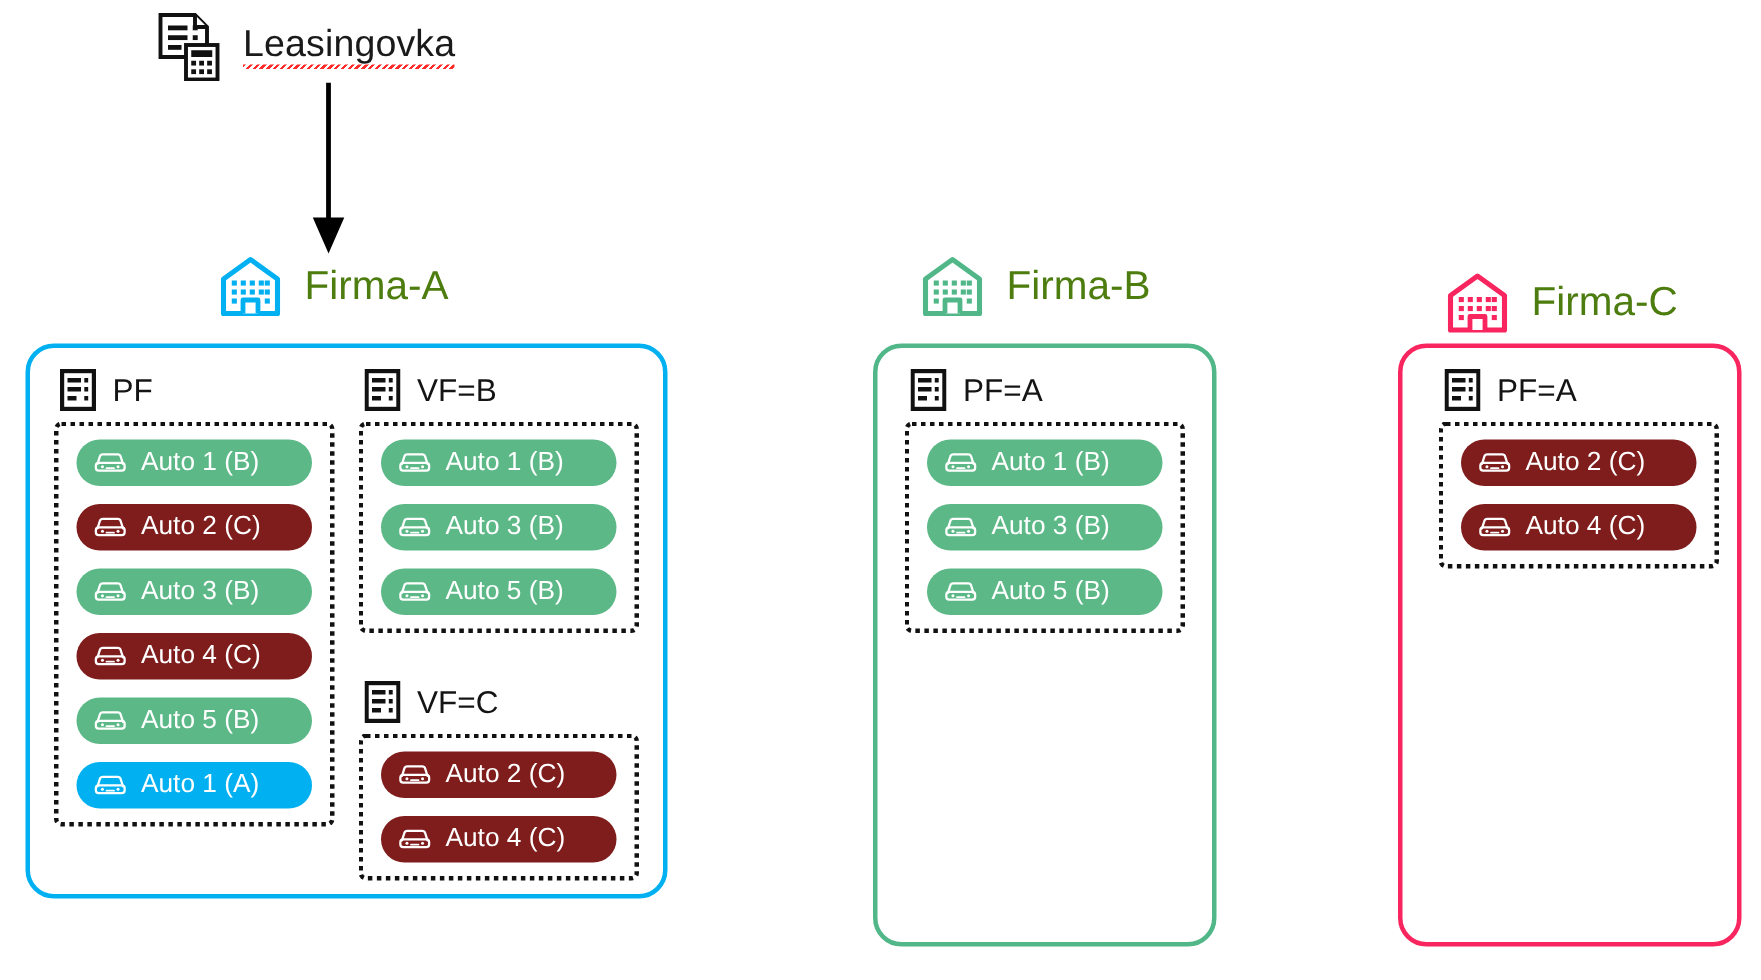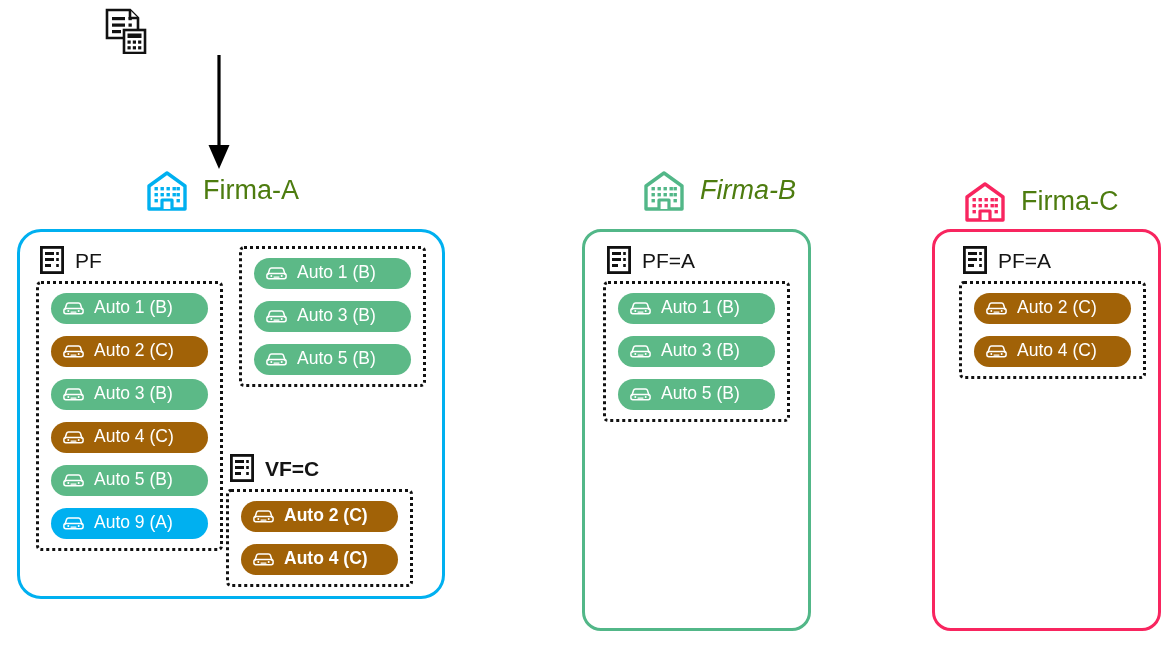--- a/index.html
+++ b/index.html
@@ -33,31 +33,31 @@
 
   
   #flow-arrow{left:196px;top:55px;width:46px;height:115px;}
 
   
   .company-header{display:flex;align-items:center;gap:14px;}
   .company-header .bldg{width:44px;height:44px;display:block;}
   .company-name{font-size:27px;color:#4d7c0f;line-height:1;white-space:nowrap;}
 
   #header-a{left:145px;top:168px;}
-  #header-b{left:642px;top:168px;font-style:italic;}
+  #header-b{left:613px;top:168px;}
   #header-c{left:963px;top:168px;margin-top:11px;}
 
   
   .company-panel{
     border:3px solid #000;
     border-radius:19px;
     background:#fff;
     box-sizing:border-box;
   }
-  #panel-a{left:17px;top:229px;width:428px;height:370px;border-color:#00b0f0;border-radius:24px;}
+  #panel-a{left:17px;top:229px;width:428px;height:370px;border-color:#00b0f0;}
   #panel-b{left:582px;top:229px;width:229px;height:402px;border-color:#52b788;}
   #panel-c{left:932px;top:229px;width:229px;height:402px;border-color:#f8255f;}
 
   
   .group{position:absolute;}
   .group-head{display:flex;align-items:center;gap:11px;margin-bottom:7px;padding-left:4px;}
   .group-head .doc-icon{width:24px;height:28px;display:block;}
   .group-title{font-size:21px;color:#141414;line-height:1;white-space:nowrap;}
 
   .dotted-box{
@@ -79,27 +79,27 @@
     box-sizing:border-box;
     color:#ffffff;
     font-size:17.5px;
     white-space:nowrap;
     width:157px;
   }
   .pill .car{width:23px;height:16px;display:block;flex:none;}
   .pill-label{line-height:1;}
 
   .c-green{background:#5cb987;}
-  .c-pink{background:#a16207;text-align:center;}
+  .c-pink{background:#7f1d1d;text-align:center;}
   .c-blue{background:#00b0f0;}
 
   
   #group-a-pf{left:16px;top:14px;}
   #group-a-vfb{left:219px;top:14px;}
-  #group-a-vfc{left:206px;top:222px;font-weight:bold;}
+  #group-a-vfc{left:219px;top:222px;}
   
   #group-b-pf{left:18px;top:14px;}
   #group-c-pf{left:24px;top:14px;}
 </style>
 </head>
 <body>
 
 <div class="abs" id="source-node">
   <span>
     <svg class="doc-calc-icon" viewBox="0 0 44 46" fill="none">
@@ -114,20 +114,21 @@
       <rect x="20" y="22" width="21" height="23" stroke="#111" stroke-width="2.6" fill="#fff"></rect>
       <rect x="23.5" y="25.5" width="14" height="4.5" fill="#111"></rect>
       <rect x="23.5" y="32.5" width="3.2" height="3.2" fill="#111"></rect>
       <rect x="28.8" y="32.5" width="3.2" height="3.2" fill="#111"></rect>
       <rect x="34.1" y="32.5" width="3.2" height="3.2" fill="#111"></rect>
       <rect x="23.5" y="38.2" width="3.2" height="3.2" fill="#111"></rect>
       <rect x="28.8" y="38.2" width="3.2" height="3.2" fill="#111"></rect>
       <rect x="34.1" y="38.2" width="3.2" height="3.2" fill="#111"></rect>
     </svg>
   </span>
+  <span id="source-label" class="squiggle">Leasingovka</span>
 </div>
 
 <div class="abs" id="flow-arrow">
   <svg width="46" height="115" viewBox="0 0 46 115">
     <line x1="23" y1="0" x2="23" y2="94" stroke="#000" stroke-width="3.2"></line>
     <polygon points="23,114 12.5,90 33.5,90" fill="#000"></polygon>
   </svg>
 </div>
 
 <div class="abs company-header" id="header-a">
@@ -283,26 +284,40 @@
       <div class="pill c-blue">
         <span class="car">
           <svg viewBox="0 0 23 16" fill="none">
             <path d="M3 9.2 L4.6 4.3 C4.9 3.4 5.6 2.9 6.5 2.9 H16.5 C17.4 2.9 18.1 3.4 18.4 4.3 L20 9.2" stroke="#fff" stroke-width="1.5" stroke-linecap="round" stroke-linejoin="round"></path>
             <rect x="1.9" y="8.6" width="19.2" height="5.1" rx="1.9" stroke="#fff" stroke-width="1.5"></rect>
             <circle cx="6.3" cy="11.1" r="1" fill="#fff"></circle>
               <circle cx="16.7" cy="11.1" r="1" fill="#fff"></circle>
             <path d="M9 12.1 H14" stroke="#fff" stroke-width="1.2" stroke-linecap="round"></path>
           </svg>
         </span>
-        <span class="pill-label">Auto 9 (A)</span>
+        <span class="pill-label">Auto 1 (A)</span>
       </div>
     </div>
   </div>
 
   <div class="group" id="group-a-vfb">
+    <div class="group-head">
+      <span>
+        <svg class="doc-icon" viewBox="0 0 24 28">
+          <rect x="1.4" y="1.4" width="21.2" height="25.2" fill="#fff" stroke="#111" stroke-width="2.8"></rect>
+          <rect x="5" y="6" width="9" height="3" fill="#111"></rect>
+          <rect x="5" y="12" width="9" height="3" fill="#111"></rect>
+          <rect x="5" y="18" width="6" height="3" fill="#111"></rect>
+          <rect x="16.2" y="6" width="2.6" height="3" fill="#111"></rect>
+          <rect x="16.2" y="12" width="2.6" height="3" fill="#111"></rect>
+          <rect x="16.2" y="18" width="2.6" height="3" fill="#111"></rect>
+        </svg>
+      </span>
+      <span class="group-title">VF=B</span>
+    </div>
     <div class="dotted-box">
       <div class="pill c-green">
         <span class="car">
           <svg viewBox="0 0 23 16" fill="none">
             <path d="M3 9.2 L4.6 4.3 C4.9 3.4 5.6 2.9 6.5 2.9 H16.5 C17.4 2.9 18.1 3.4 18.4 4.3 L20 9.2" stroke="#fff" stroke-width="1.5" stroke-linecap="round" stroke-linejoin="round"></path>
             <rect x="1.9" y="8.6" width="19.2" height="5.1" rx="1.9" stroke="#fff" stroke-width="1.5"></rect>
             <circle cx="6.3" cy="11.1" r="1" fill="#fff"></circle>
               <circle cx="16.7" cy="11.1" r="1" fill="#fff"></circle>
             <path d="M9 12.1 H14" stroke="#fff" stroke-width="1.2" stroke-linecap="round"></path>
           </svg>

